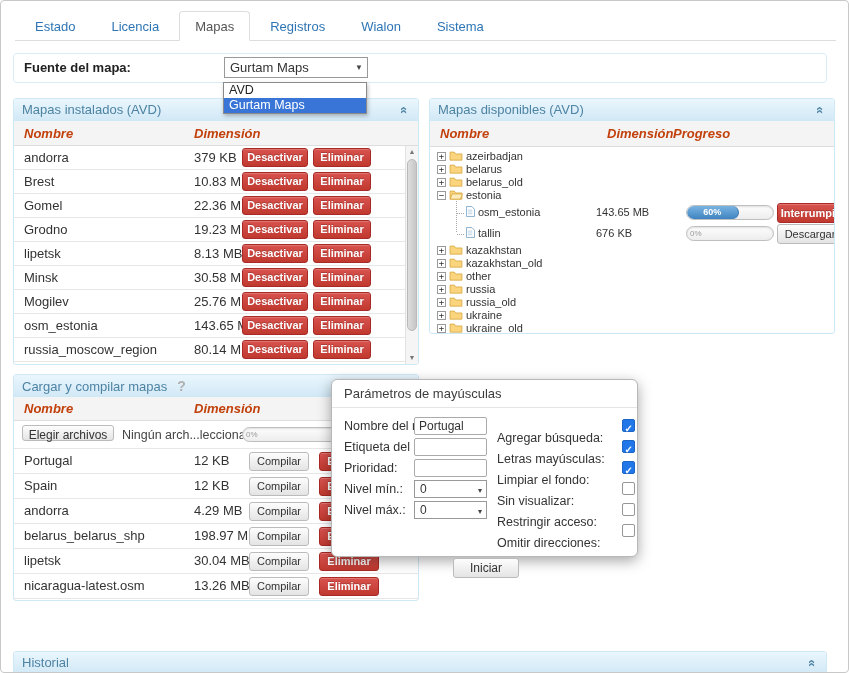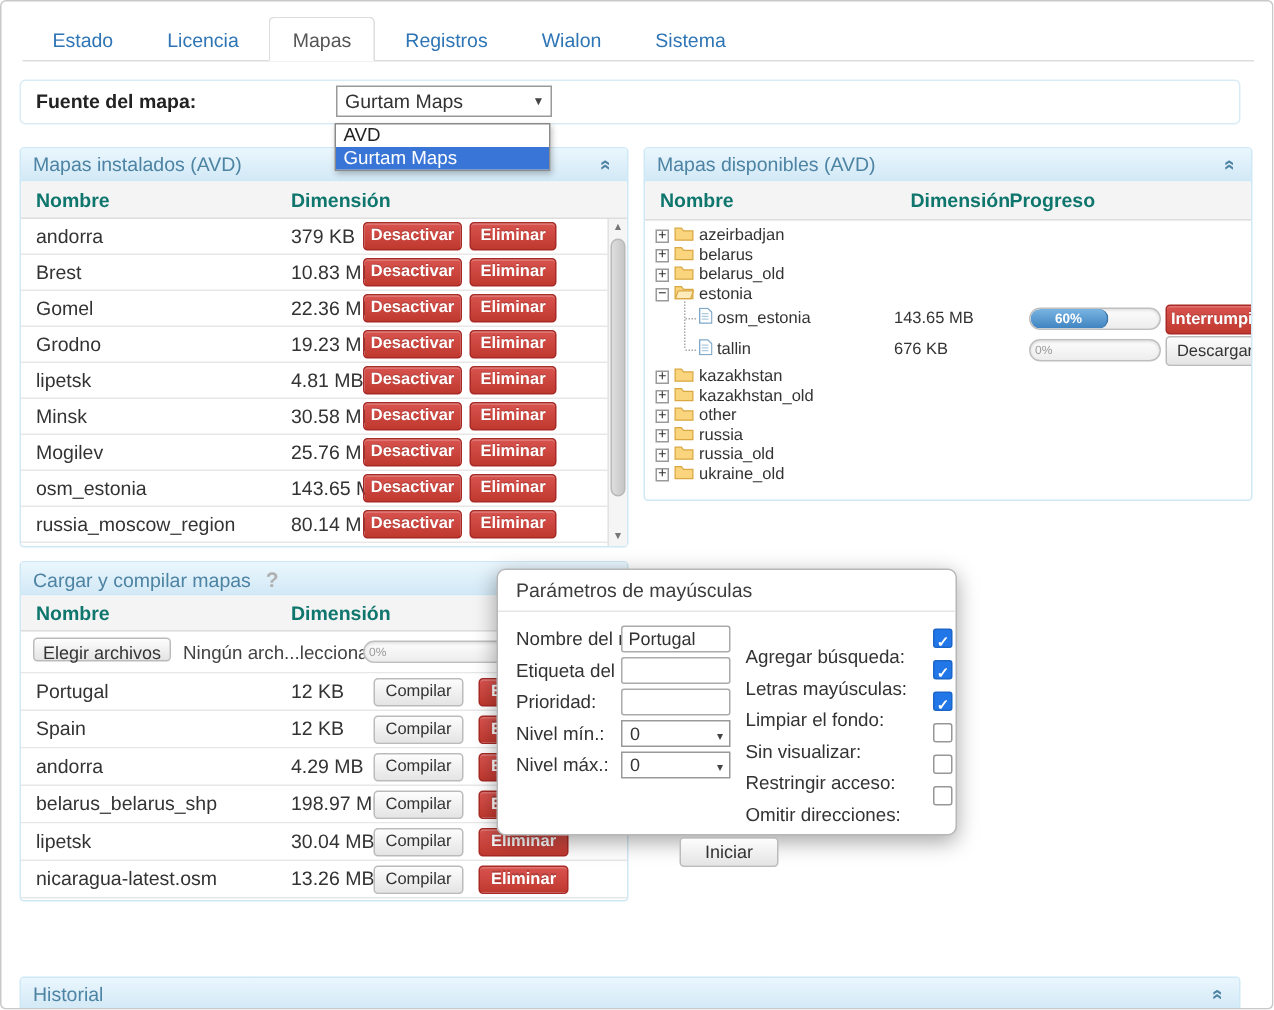--- a/index.html
+++ b/index.html
@@ -40,21 +40,21 @@
     height:22px; line-height:22px; padding:0 8px; position:relative;
     background:linear-gradient(#eaf6fd,#d2e9f6); border-bottom:1px solid #cfe8f5;
     color:#4d83a3; font-size:13px;
   }
   .collapse-ic {
     position:absolute; right:8px; top:0; height:22px; line-height:22px; width:12px;
     color:#4d83a3; font-weight:bold; font-size:13px; cursor:pointer;
     transform:rotate(90deg); text-align:center;
   }
   .help-ic { color:#b0b0b0; font-size:14px; font-weight:bold; margin-left:10px; cursor:pointer; }
-  .thead { position:relative; height:25px; line-height:25px; background:#f4f4f4; border-bottom:1px solid #ddd; font-weight:bold; color:#0f766e; }
+  .thead { position:relative; height:25px; line-height:25px; background:#f4f4f4; border-bottom:1px solid #ddd; font-weight:bold; color:#c2410c;font-style:italic; }
   .thead .c1 { position:absolute; left:10px; }
   .thead .c2 { position:absolute; }
   .thead .c3 { position:absolute; }
   
   .rows { position:relative; overflow:hidden; }
   .trow { position:relative; height:24px; line-height:23px; border-bottom:1px solid #e7e7e7; background:#fff; }
   .trow .nm { position:absolute; left:10px; white-space:nowrap; }
   .trow .sz { position:absolute; left:180px; white-space:nowrap; }
   .btn {
     position:absolute; top:2px; height:19px; border-radius:3px; font-family:"Liberation Sans",sans-serif;
@@ -165,21 +165,21 @@
           <button class="btn red" style="left: 299px; width: 58px;">Eliminar</button>
         </div>
         <div class="trow">
           <span class="nm">Grodno</span>
           <span class="sz">19.23 MB</span>
           <button class="btn red" style="left: 228px; width: 66px;">Desactivar</button>
           <button class="btn red" style="left: 299px; width: 58px;">Eliminar</button>
         </div>
         <div class="trow">
           <span class="nm">lipetsk</span>
-          <span class="sz">4.81 MB</span>
+          <span class="sz">8.13 MB</span>
           <button class="btn red" style="left: 228px; width: 66px;">Desactivar</button>
           <button class="btn red" style="left: 299px; width: 58px;">Eliminar</button>
         </div>
         <div class="trow">
           <span class="nm">Minsk</span>
           <span class="sz">30.58 MB</span>
           <button class="btn red" style="left: 228px; width: 66px;">Desactivar</button>
           <button class="btn red" style="left: 299px; width: 58px;">Eliminar</button>
         </div>
         <div class="trow">
@@ -256,20 +256,23 @@
               <path d="M1 2.5h5l1.6 2.2H15V12H1z" fill="#FBD57E" stroke="#D9A842"></path>
             </svg></span><span>other</span></div>
         <div class="tree-row"><span class="pm">+</span><span><svg width="14" height="11" viewBox="0 0 16 13">
               <path d="M1 2.5h5l1.6 2.2H15V12H1z" fill="#FBD57E" stroke="#D9A842"></path>
             </svg></span><span>russia</span></div>
         <div class="tree-row"><span class="pm">+</span><span><svg width="14" height="11" viewBox="0 0 16 13">
               <path d="M1 2.5h5l1.6 2.2H15V12H1z" fill="#FBD57E" stroke="#D9A842"></path>
             </svg></span><span>russia_old</span></div>
         <div class="tree-row"><span class="pm">+</span><span><svg width="14" height="11" viewBox="0 0 16 13">
               <path d="M1 2.5h5l1.6 2.2H15V12H1z" fill="#FBD57E" stroke="#D9A842"></path>
+            </svg></span><span>ukraine</span></div>
+        <div class="tree-row"><span class="pm">+</span><span><svg width="14" height="11" viewBox="0 0 16 13">
+              <path d="M1 2.5h5l1.6 2.2H15V12H1z" fill="#FBD57E" stroke="#D9A842"></path>
             </svg></span><span>ukraine_old</span></div>
       </div>
   </div>
 
   <div class="panel" style="top:373px; left:12px; width:406px; height:227px;">
     <div class="panel-header">
       <span>Cargar y compilar mapas</span><span class="help-ic">?</span>
       <span class="collapse-ic">«</span>
     </div>
     <div class="thead" style="height:24px; line-height:24px;">

